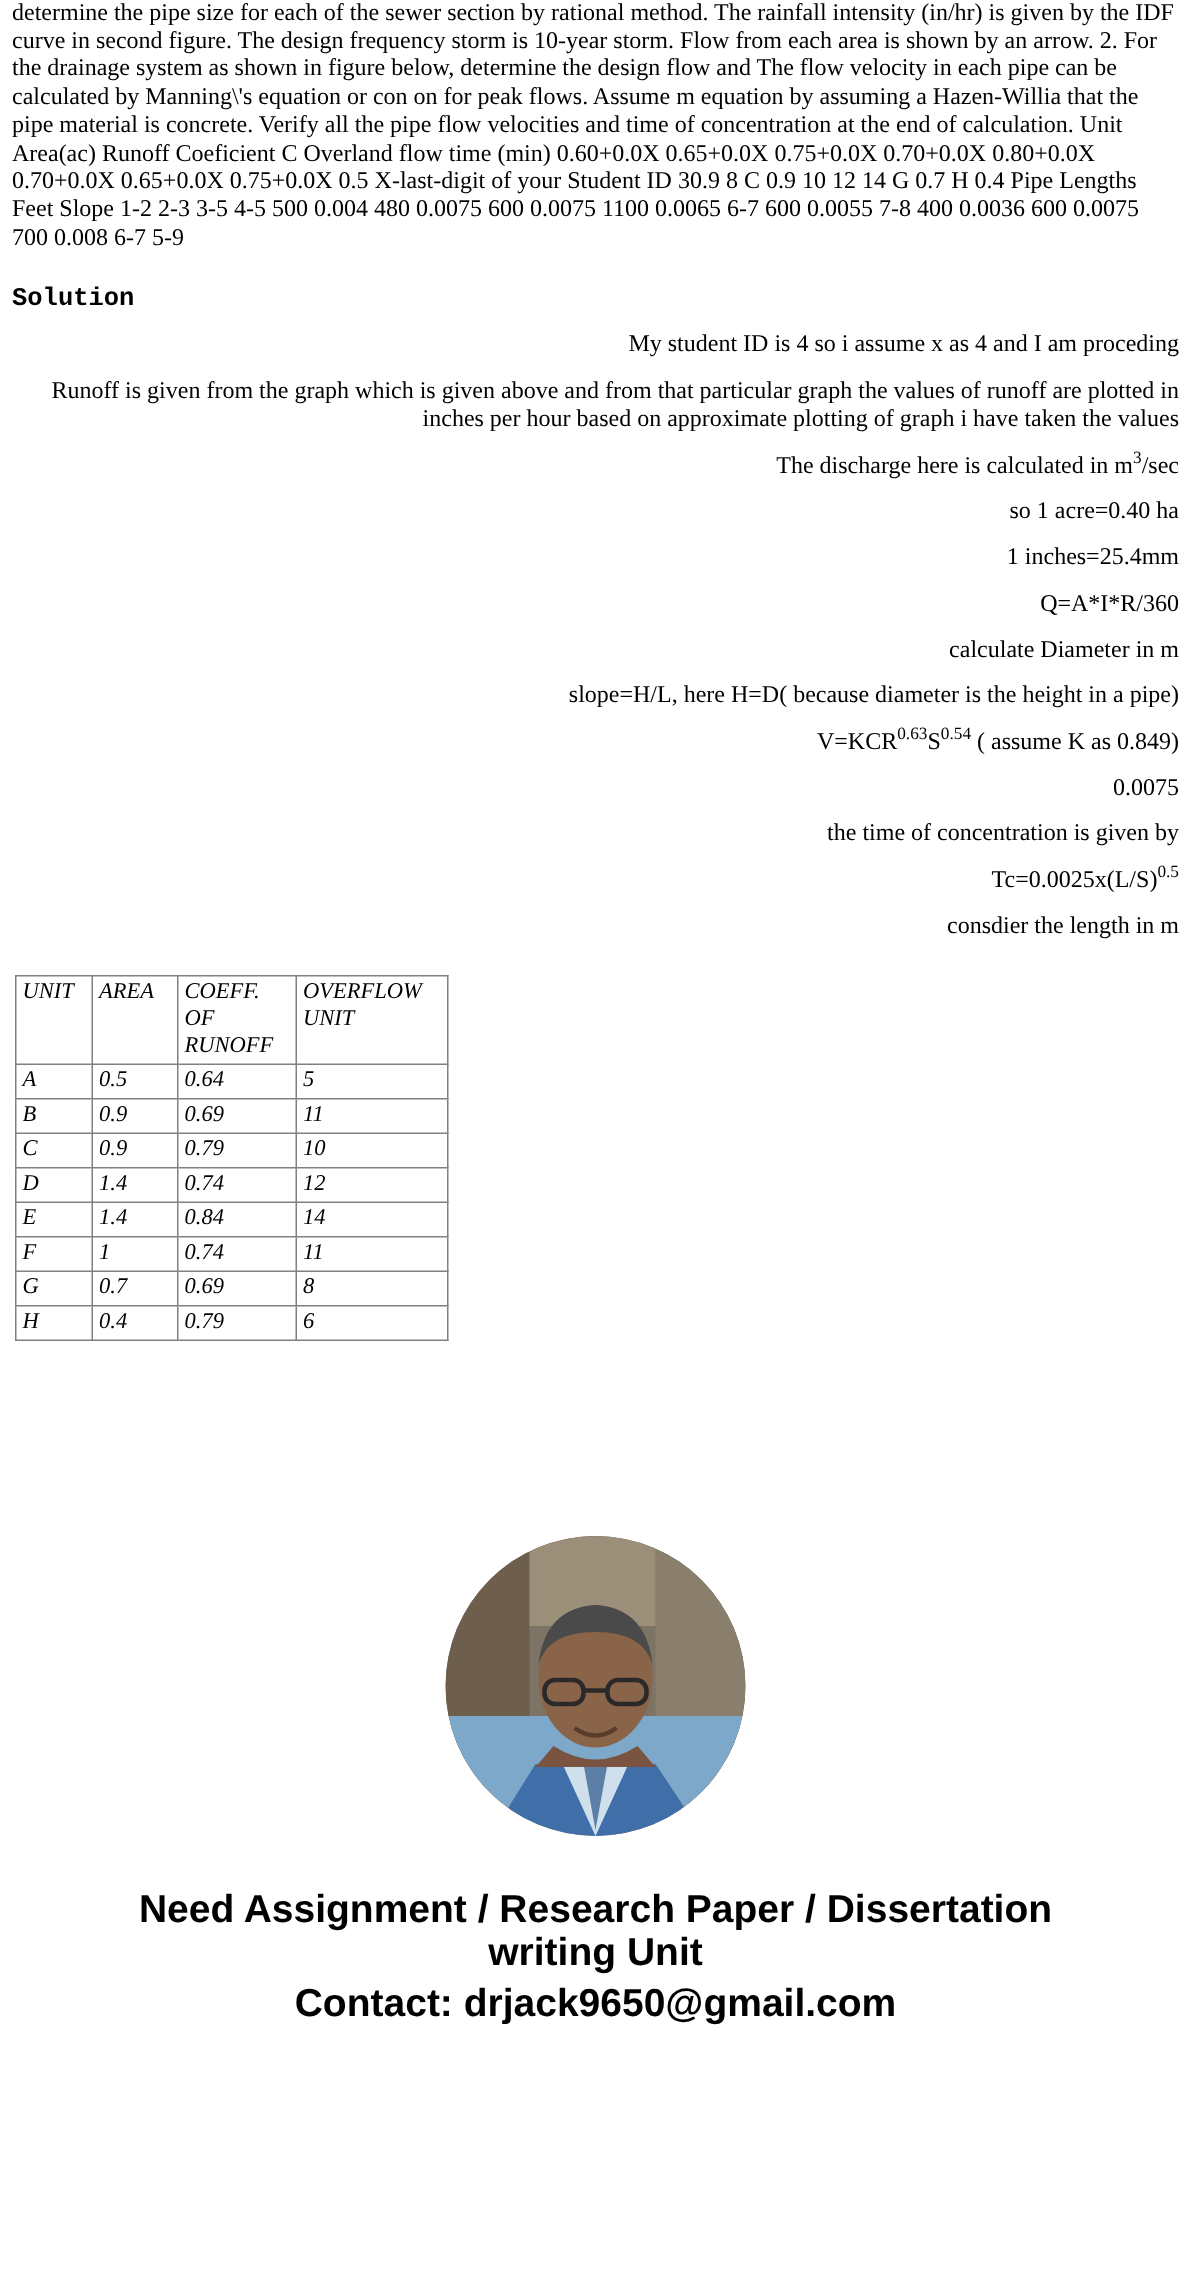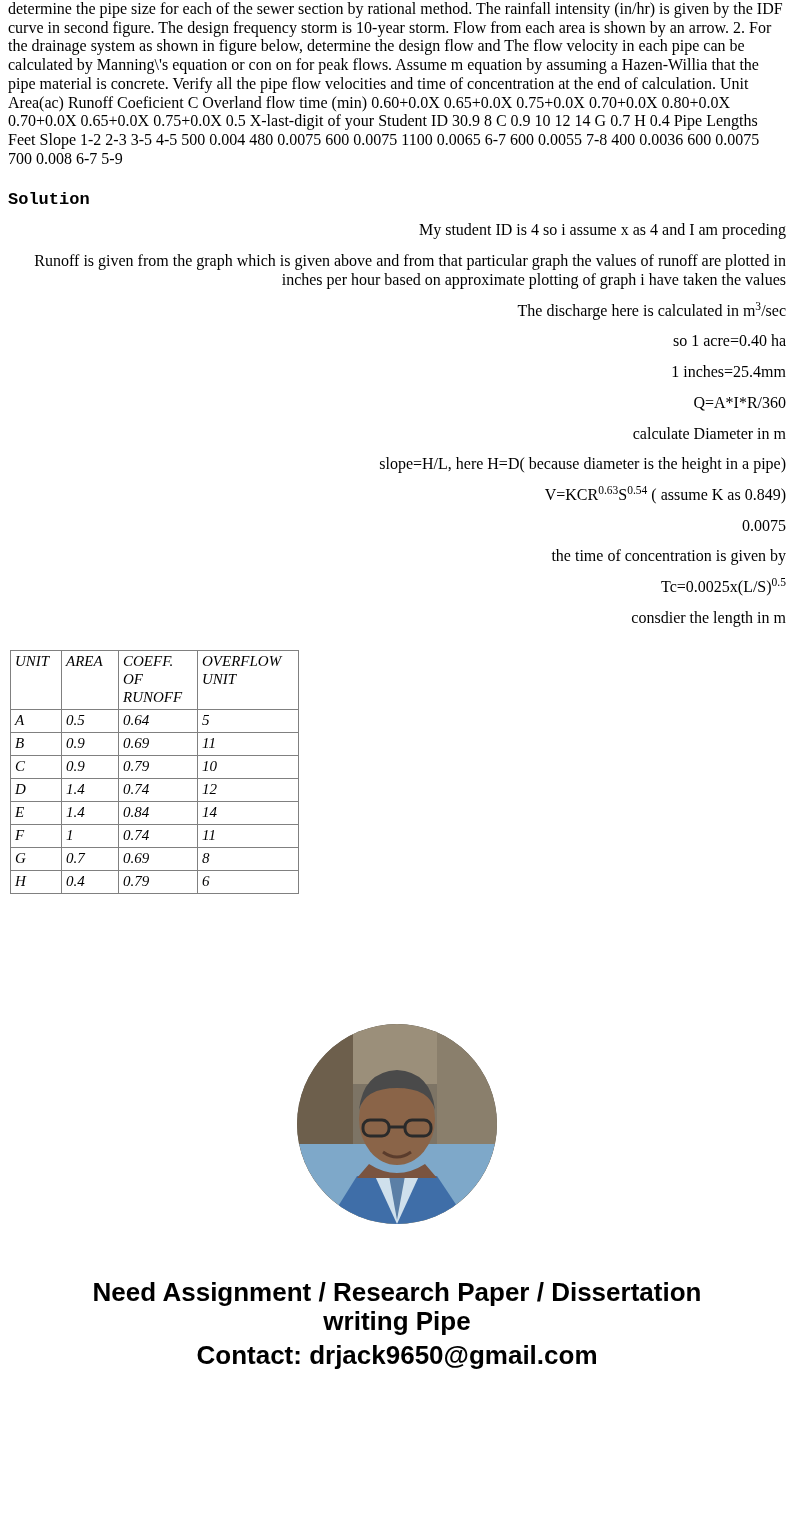--- a/index.html
+++ b/index.html
@@ -77,21 +77,21 @@
     overflow: hidden;
     position: relative;
     background: #6f6a5e;
   }
   .avatar svg { display: block; }
   .promo {
     font-family: "Liberation Sans", sans-serif;
     font-weight: bold;
     font-size: 26px;
     line-height: 1.15;
-    margin-top: 54px;
+    margin-top: 34px;
     color: #000;
   }
   .promo .line2 { display: block; }
   .promo .contact { display: block; margin-top: 4px; }
 </style>
 </head>
 <body>
 
 <div class="page">
 
@@ -211,19 +211,19 @@
           <rect x="108" y="96" width="26" height="16" rx="7" fill="none" stroke="#2a2a2a" stroke-width="3"></rect>
           <line x1="92" y1="103" x2="108" y2="103" stroke="#2a2a2a" stroke-width="3"></line>
           <path d="M86 128 q14 10 28 0" stroke="#5a3c2c" stroke-width="3" fill="none"></path>
           <path d="M72 140 q28 18 56 0 l12 14 l-80 0 z" fill="#7a5440"></path>
         </g>
       </svg>
     </div>
 
     <div class="promo">
       <span>Need Assignment / Research Paper / Dissertation</span>
-      <span class="line2">writing Pipe</span>
+      <span class="line2">writing Unit</span>
       <span class="contact">Contact: drjack9650@gmail.com</span>
     </div>
 
   </div>
 
 </div>
 
 </body></html>

